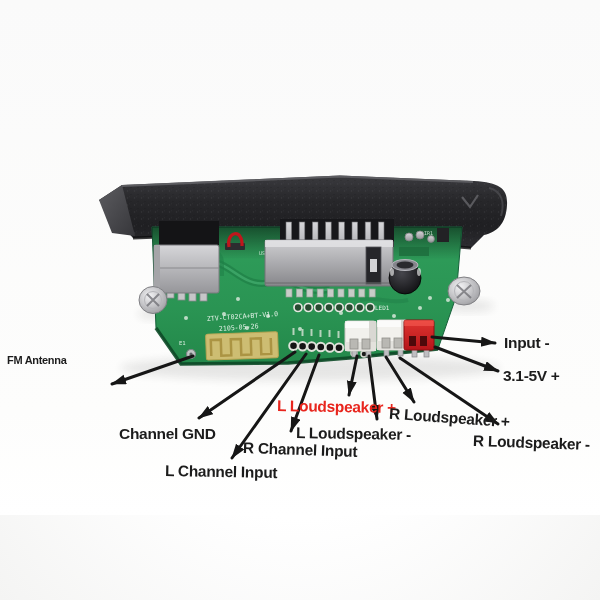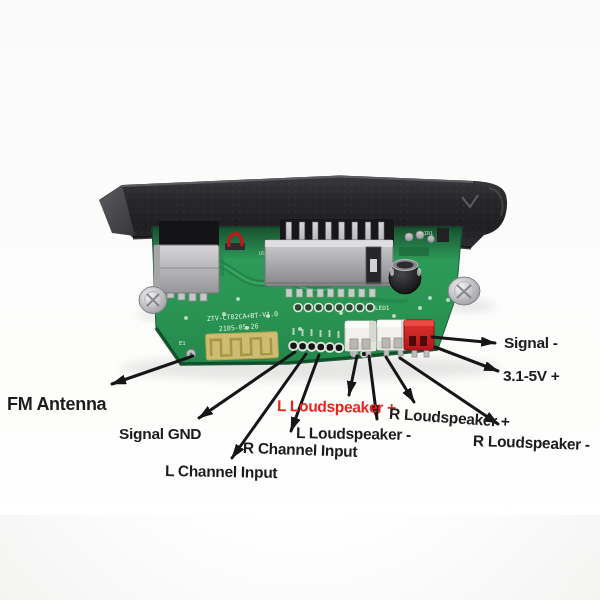--- a/index.html
+++ b/index.html
@@ -291,23 +291,23 @@
       <line x1="319" y1="355" x2="291" y2="431" marker-end="url(#ah)"></line>
       <line x1="357" y1="356" x2="349" y2="395" marker-end="url(#ah)"></line>
       <line x1="369" y1="356" x2="377" y2="419" marker-end="url(#ah)"></line>
       <line x1="386" y1="357" x2="414" y2="402" marker-end="url(#ah)"></line>
       <line x1="400" y1="358" x2="498" y2="424" marker-end="url(#ah)"></line>
       <line x1="432" y1="337" x2="495" y2="343" marker-end="url(#ah)"></line>
       <line x1="435" y1="347" x2="498" y2="371" marker-end="url(#ah)"></line>
     </g>
   </svg>
 
-  <div class="lbl" style="left:7px;top:395px;font-size:18px">FM Antenna</div>
-  <div class="lbl" style="left:119px;top:425px">Signal GND</div>
+  <div class="lbl" style="left:7px;top:354px;font-size:11px">FM Antenna</div>
+  <div class="lbl" style="left:119px;top:425px">Channel GND</div>
   <div class="lbl r1" style="left:165px;top:463px">L Channel Input</div>
   <div class="lbl r2" style="left:243px;top:441px">R Channel Input</div>
   <div class="lbl red r1" style="left:277px;top:398px">L Loudspeaker +</div>
   <div class="lbl r1" style="left:296px;top:425px">L Loudspeaker -</div>
   <div class="lbl r4" style="left:389px;top:409px">R Loudspeaker +</div>
   <div class="lbl r2" style="left:473px;top:434px">R Loudspeaker -</div>
-  <div class="lbl" style="left:504px;top:334px">Signal -</div>
+  <div class="lbl" style="left:504px;top:334px">Input -</div>
   <div class="lbl" style="left:503px;top:367px">3.1-5V +</div>
 </div>
 
 </body></html>

